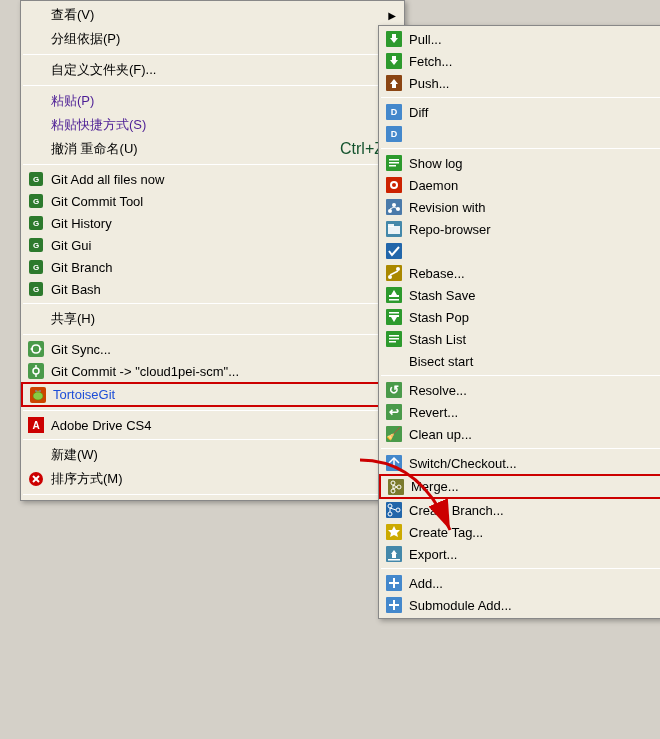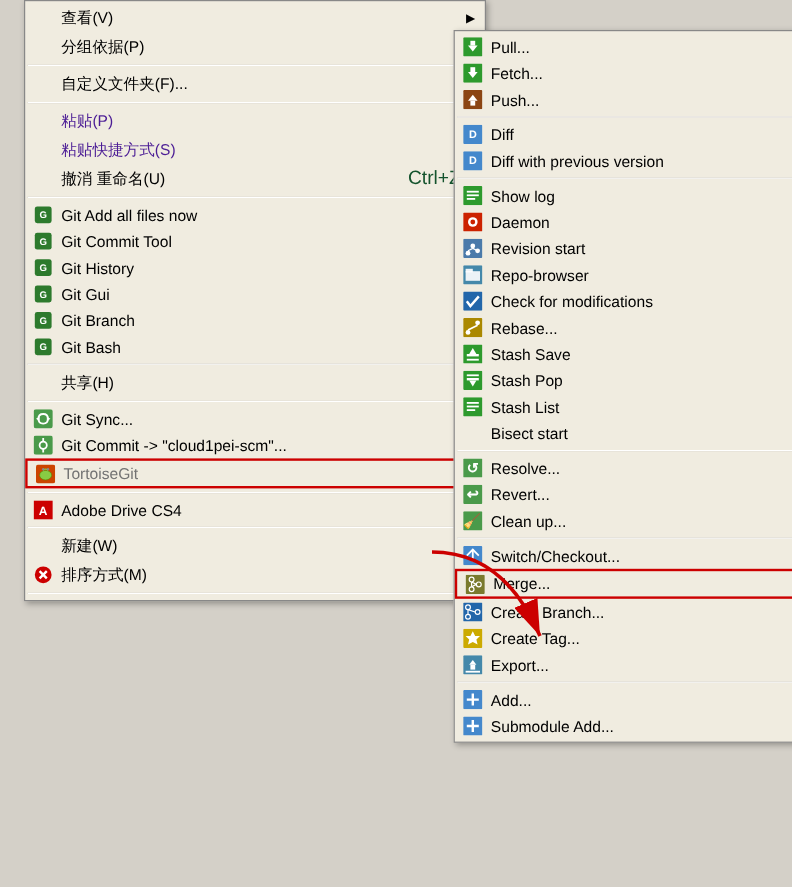--- a/index.html
+++ b/index.html
@@ -68,21 +68,21 @@
       display: flex;
       align-items: center;
       justify-content: center;
       width: 18px;
       height: 18px;
     }
 
     
     .menu-item.tortoise-selected {
       background: #f0ece0;
-      color: #737373;
+      color: #1d4ed8;
       border: 2px solid #cc0000;
       align-items: center;
     }
 
     
     .context-menu-right {
       position: absolute;
       left: 378px;
       top: 25px;
       width: 285px;
@@ -338,21 +338,20 @@
     </span>
     <span>Diff</span>
   </div>
   <div class="sub-menu-item">
     <span class="item-icon">
       <svg width="16" height="16" viewBox="0 0 16 16">
         <rect x="0" y="0" width="16" height="16" fill="#4488cc" rx="1"></rect>
         <text x="8" y="11" text-anchor="middle" fill="white" font-size="9" font-weight="bold">D</text>
       </svg>
     </span>
-    <span>Diff with previous version</span>
   </div>
   <div class="sub-menu-separator"></div>
 
   <div class="sub-menu-item">
     <span class="item-icon">
       <svg width="16" height="16" viewBox="0 0 16 16">
         <rect x="0" y="0" width="16" height="16" fill="#2d9a2d" rx="1"></rect>
         <rect x="3" y="4" width="10" height="1.5" fill="white"></rect>
         <rect x="3" y="7" width="10" height="1.5" fill="white"></rect>
         <rect x="3" y="10" width="7" height="1.5" fill="white"></rect>
@@ -374,40 +373,39 @@
     <span class="item-icon">
       <svg width="16" height="16" viewBox="0 0 16 16">
         <rect x="0" y="0" width="16" height="16" fill="#4a7aaa" rx="1"></rect>
         <circle cx="4" cy="12" r="2" fill="white"></circle>
         <circle cx="8" cy="6" r="2" fill="white"></circle>
         <circle cx="12" cy="10" r="2" fill="white"></circle>
         <line x1="4" y1="10" x2="8" y2="8" stroke="white" stroke-width="1"></line>
         <line x1="8" y1="8" x2="12" y2="10" stroke="white" stroke-width="1"></line>
       </svg>
     </span>
-    <span>Revision start</span>
+    <span>Revision with</span>
   </div>
   <div class="sub-menu-item">
     <span class="item-icon">
       <svg width="16" height="16" viewBox="0 0 16 16">
         <rect x="0" y="0" width="16" height="16" fill="#4488aa" rx="1"></rect>
         <rect x="2" y="5" width="12" height="8" fill="white" opacity="0.9"></rect>
         <rect x="2" y="3" width="6" height="3" fill="white" opacity="0.9"></rect>
       </svg>
     </span>
     <span>Repo-browser</span>
   </div>
   <div class="sub-menu-item">
     <span class="item-icon">
       <svg width="16" height="16" viewBox="0 0 16 16">
         <rect x="0" y="0" width="16" height="16" fill="#2266aa" rx="1"></rect>
         <polyline points="3,8 6,12 13,4" stroke="white" stroke-width="2" fill="none"></polyline>
       </svg>
     </span>
-    <span>Check for modifications</span>
   </div>
   <div class="sub-menu-item">
     <span class="item-icon">
       <svg width="16" height="16" viewBox="0 0 16 16">
         <rect x="0" y="0" width="16" height="16" fill="#aa8800" rx="1"></rect>
         <circle cx="4" cy="12" r="2" fill="white"></circle>
         <circle cx="12" cy="4" r="2" fill="white"></circle>
         <line x1="4" y1="10" x2="12" y2="6" stroke="white" stroke-width="1.5"></line>
       </svg>
     </span>

